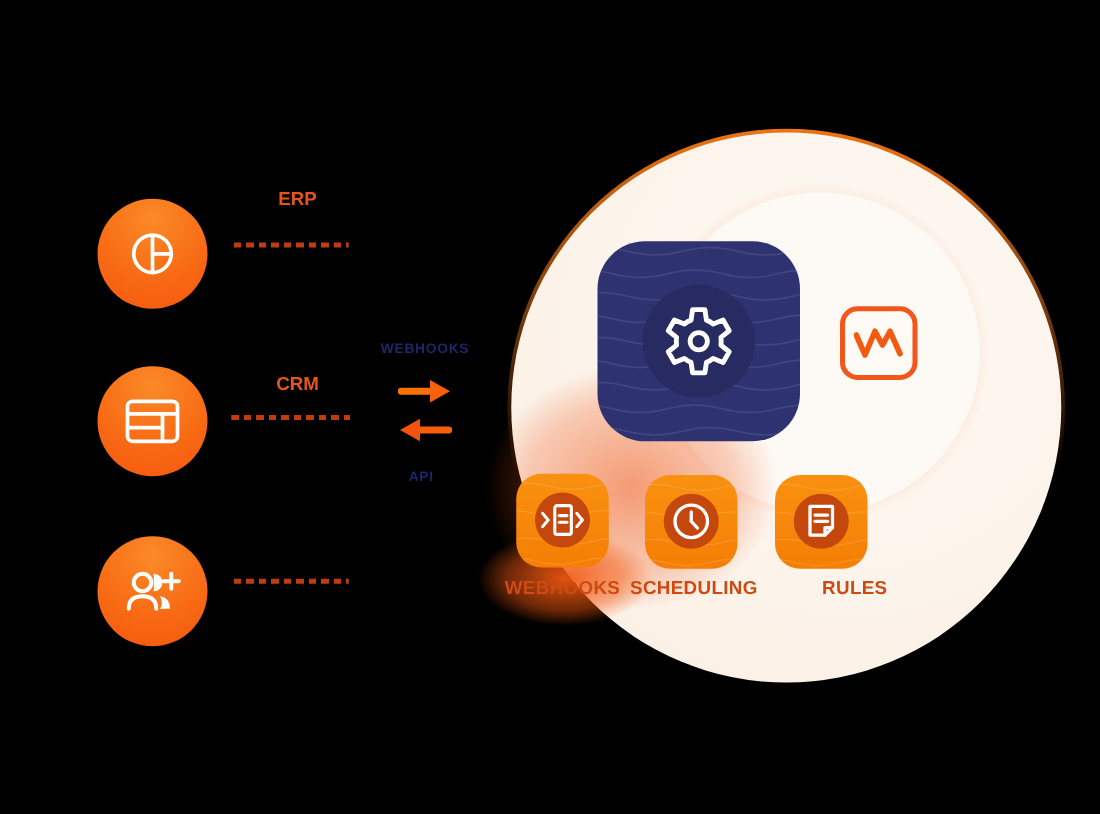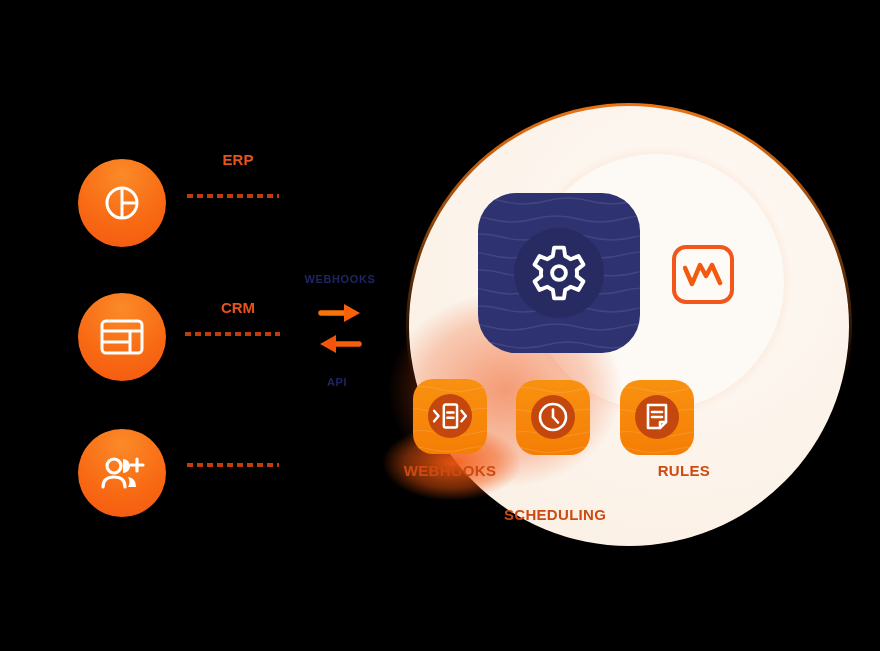--- a/index.html
+++ b/index.html
@@ -194,21 +194,21 @@
           <path d="M6 3 H24 V20 L18 26 H6 Z"></path>
           <path d="M24 20 H18 V26"></path>
           <path d="M10 10 H20"></path>
           <path d="M10 15 H20"></path>
         </g>
       </svg>
     </div>
   </div>
 
   <div class="abs feature-label" style="left:400px;top:462px;width:100px;">WEBHOOKS</div>
-  <div class="abs feature-label" style="left:504px;top:462px;width:100px;margin-top:44px;">SCHEDULING</div>
+  <div class="abs feature-label" style="left:504px;top:462px;width:100px;">SCHEDULING</div>
   <div class="abs feature-label" style="left:610px;top:462px;width:100px;text-align:right;">RULES</div>
 
   <div class="abs src-circle" style="left:78px;top:159px;">
     <svg width="42" height="42" viewBox="0 0 42 42">
       <g stroke="#FFFFFF" stroke-width="3" fill="none">
         <circle cx="21" cy="21" r="15"></circle>
         <path d="M21 6 V36"></path>
         <path d="M21 21 H36"></path>
       </g>
     </svg>

